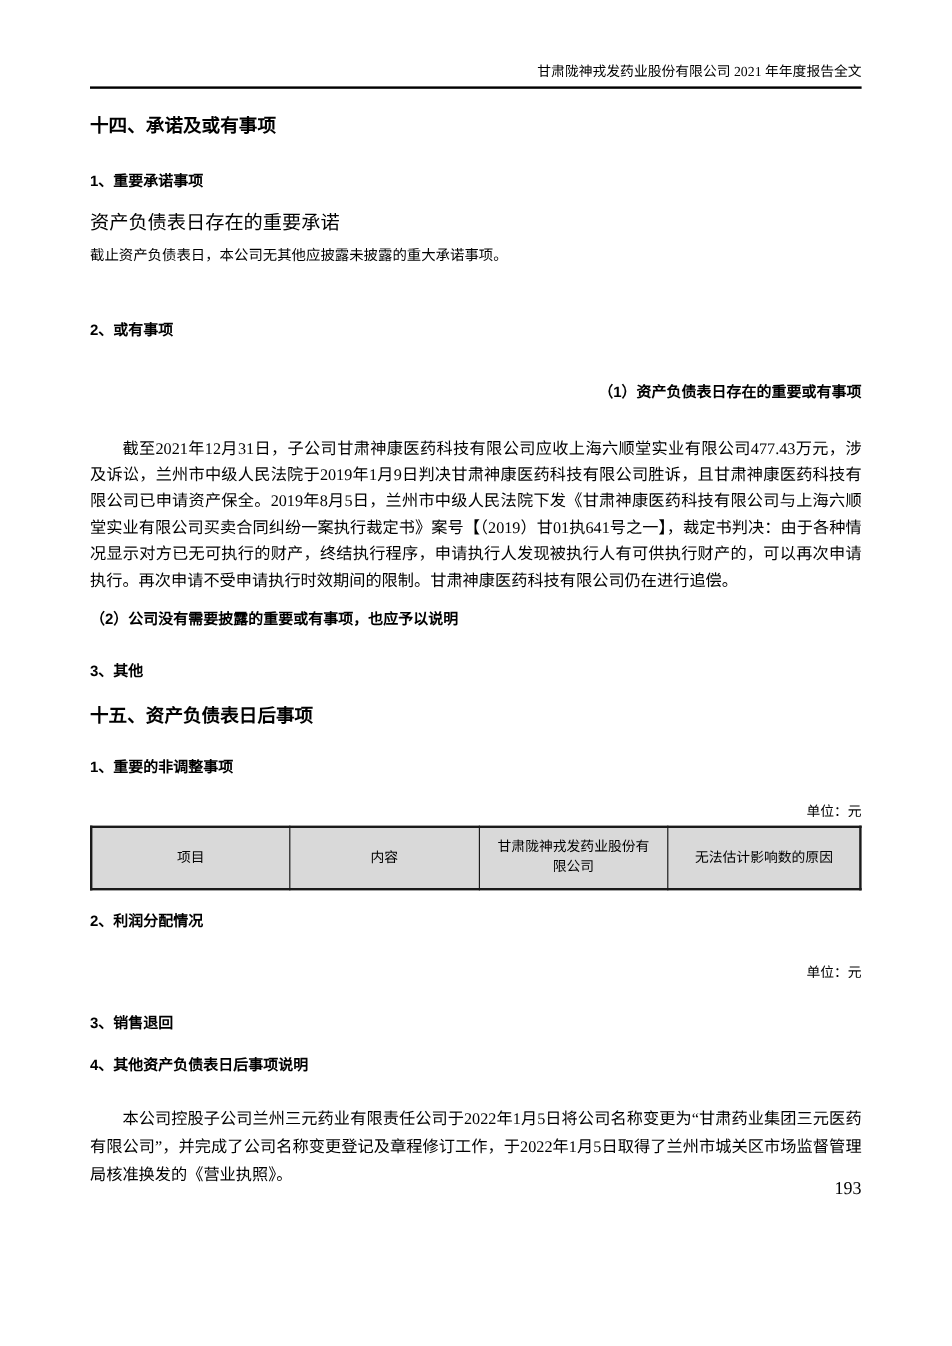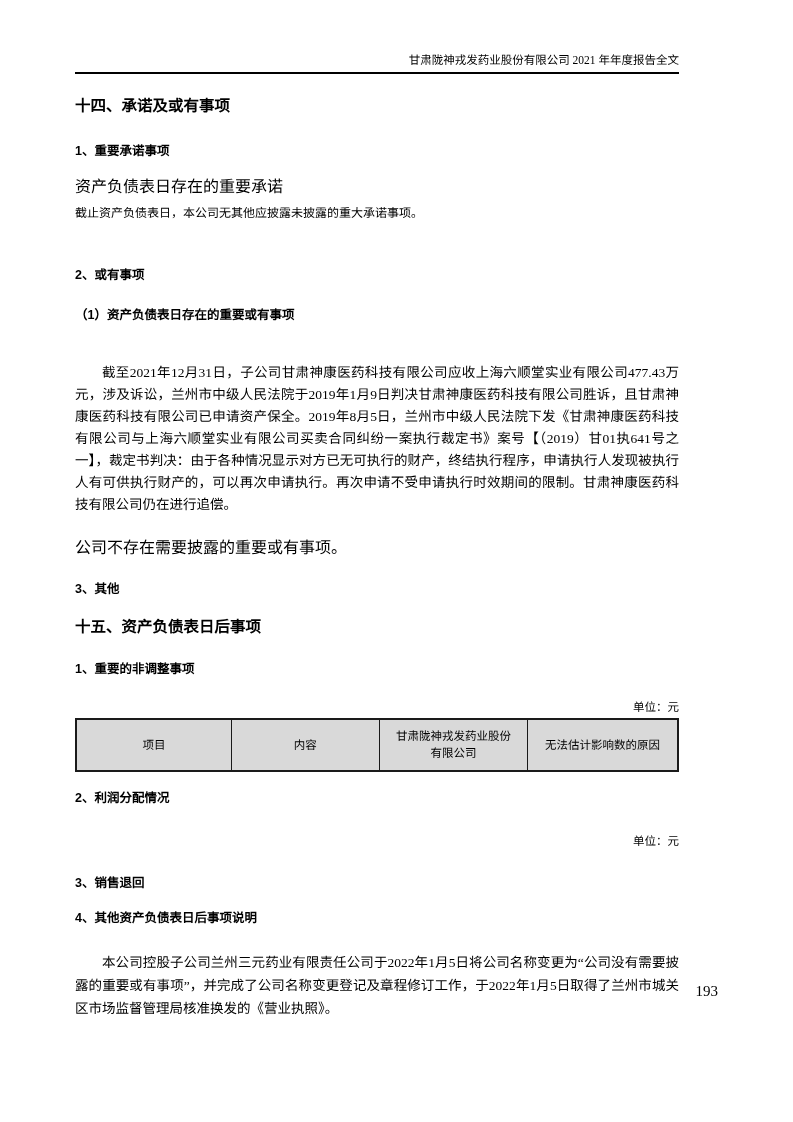--- a/index.html
+++ b/index.html
@@ -7,21 +7,21 @@
     margin: 0;
     padding: 0;
     background: #ffffff;
   }
   .page {
     position: relative;
     width: 793px;
     height: 1042px;
     margin: 0 auto;
     box-sizing: border-box;
-    padding: 53px 114px 0 75px;
+    padding: 53px 75px 0 75px;
     background: #ffffff;
     color: #000000;
     font-family: "Liberation Serif", "DejaVu Serif", serif;
     overflow: hidden;
   }
   .doc-header {
     text-align: right;
     font-size: 11.5px;
     line-height: 15px;
     padding-bottom: 4px;
@@ -98,22 +98,22 @@
     right: 75px;
     top: 984px;
     font-size: 15px;
     line-height: 14px;
   }
   
   .mt-h2-first   { margin-top: 27px; }
   .mt-note       { margin-top: 21px; }
   .mt-bodyline   { margin-top: 9px;  }
   .mt-h2-2       { margin-top: 44px; }
-  .mt-h3-1       { margin-top: 24px; }
-  .mt-para1      { margin-top: 38px; }
+  .mt-h3-1       { margin-top: 36px; text-align: right; }
+  .mt-para1      { margin-top: 27px; }
   .mt-h3-2       { margin-top: 13px; }
   .mt-body2      { margin-top: 25px; }
   .mt-h2-3       { margin-top: 26px; }
   .mt-h1-15      { margin-top: 21px; font-family: Liberation Mono, monospace; }
   .mt-h2-15-1    { margin-top: 23px; }
   .mt-unit1      { margin-top: 23px; }
   .mt-h2-15-2    { margin-top: 18px; }
   .mt-unit2      { margin-top: 28px; }
   .mt-h2-15-3    { margin-top: 27px; }
   .mt-h2-15-4    { margin-top: 19px; }
@@ -135,22 +135,22 @@
   <p class="note mt-note">资产负债表日存在的重要承诺</p>
 
   <p class="body-line mt-bodyline">截止资产负债表日，本公司无其他应披露未披露的重大承诺事项。</p>
 
   <h2 class="h2 mt-h2-2">2、或有事项</h2>
 
   <h3 class="h3 mt-h3-1">（1）资产负债表日存在的重要或有事项</h3>
 
   <p class="para mt-para1">截至2021年12月31日，子公司甘肃神康医药科技有限公司应收上海六顺堂实业有限公司477.43万元，涉及诉讼，兰州市中级人民法院于2019年1月9日判决甘肃神康医药科技有限公司胜诉，且甘肃神康医药科技有限公司已申请资产保全。2019年8月5日，兰州市中级人民法院下发《甘肃神康医药科技有限公司与上海六顺堂实业有限公司买卖合同纠纷一案执行裁定书》案号【（2019）甘01执641号之一】，裁定书判决：由于各种情况显示对方已无可执行的财产，终结执行程序，申请执行人发现被执行人有可供执行财产的，可以再次申请执行。再次申请不受申请执行时效期间的限制。甘肃神康医药科技有限公司仍在进行追偿。</p>
 
+  <h3 class="h3 mt-h3-2">（2）公司没有需要披露的重要或有事项，也应予以说明</h3>
 
-  <p class="note mt-body2">公司不存在需要披露的重要或有事项。</p>
 
   <h2 class="h2 mt-h2-3">3、其他</h2>
 
   <h1 class="h1 mt-h1-15">十五、资产负债表日后事项</h1>
 
   <h2 class="h2 mt-h2-15-1">1、重要的非调整事项</h2>
 
   <p class="unit-label mt-unit1">单位：元</p>
 
   <table class="data-table">
@@ -171,17 +171,17 @@
   </table>
 
   <h2 class="h2 mt-h2-15-2">2、利润分配情况</h2>
 
   <p class="unit-label mt-unit2">单位：元</p>
 
   <h2 class="h2 mt-h2-15-3">3、销售退回</h2>
 
   <h2 class="h2 mt-h2-15-4">4、其他资产负债表日后事项说明</h2>
 
-  <p class="para para-last mt-para2">本公司控股子公司兰州三元药业有限责任公司于2022年1月5日将公司名称变更为“公司没有需要披露的重要或有事项”，并完成了公司名称变更登记及章程修订工作，于2022年1月5日取得了兰州市城关区市场监督管理局核准换发的《营业执照》。</p>
+  <p class="para para-last mt-para2">本公司控股子公司兰州三元药业有限责任公司于2022年1月5日将公司名称变更为“甘肃药业集团三元医药有限公司”，并完成了公司名称变更登记及章程修订工作，于2022年1月5日取得了兰州市城关区市场监督管理局核准换发的《营业执照》。</p>
 
   <div class="page-number">193</div>
 
 </div>
 
 </body></html>

